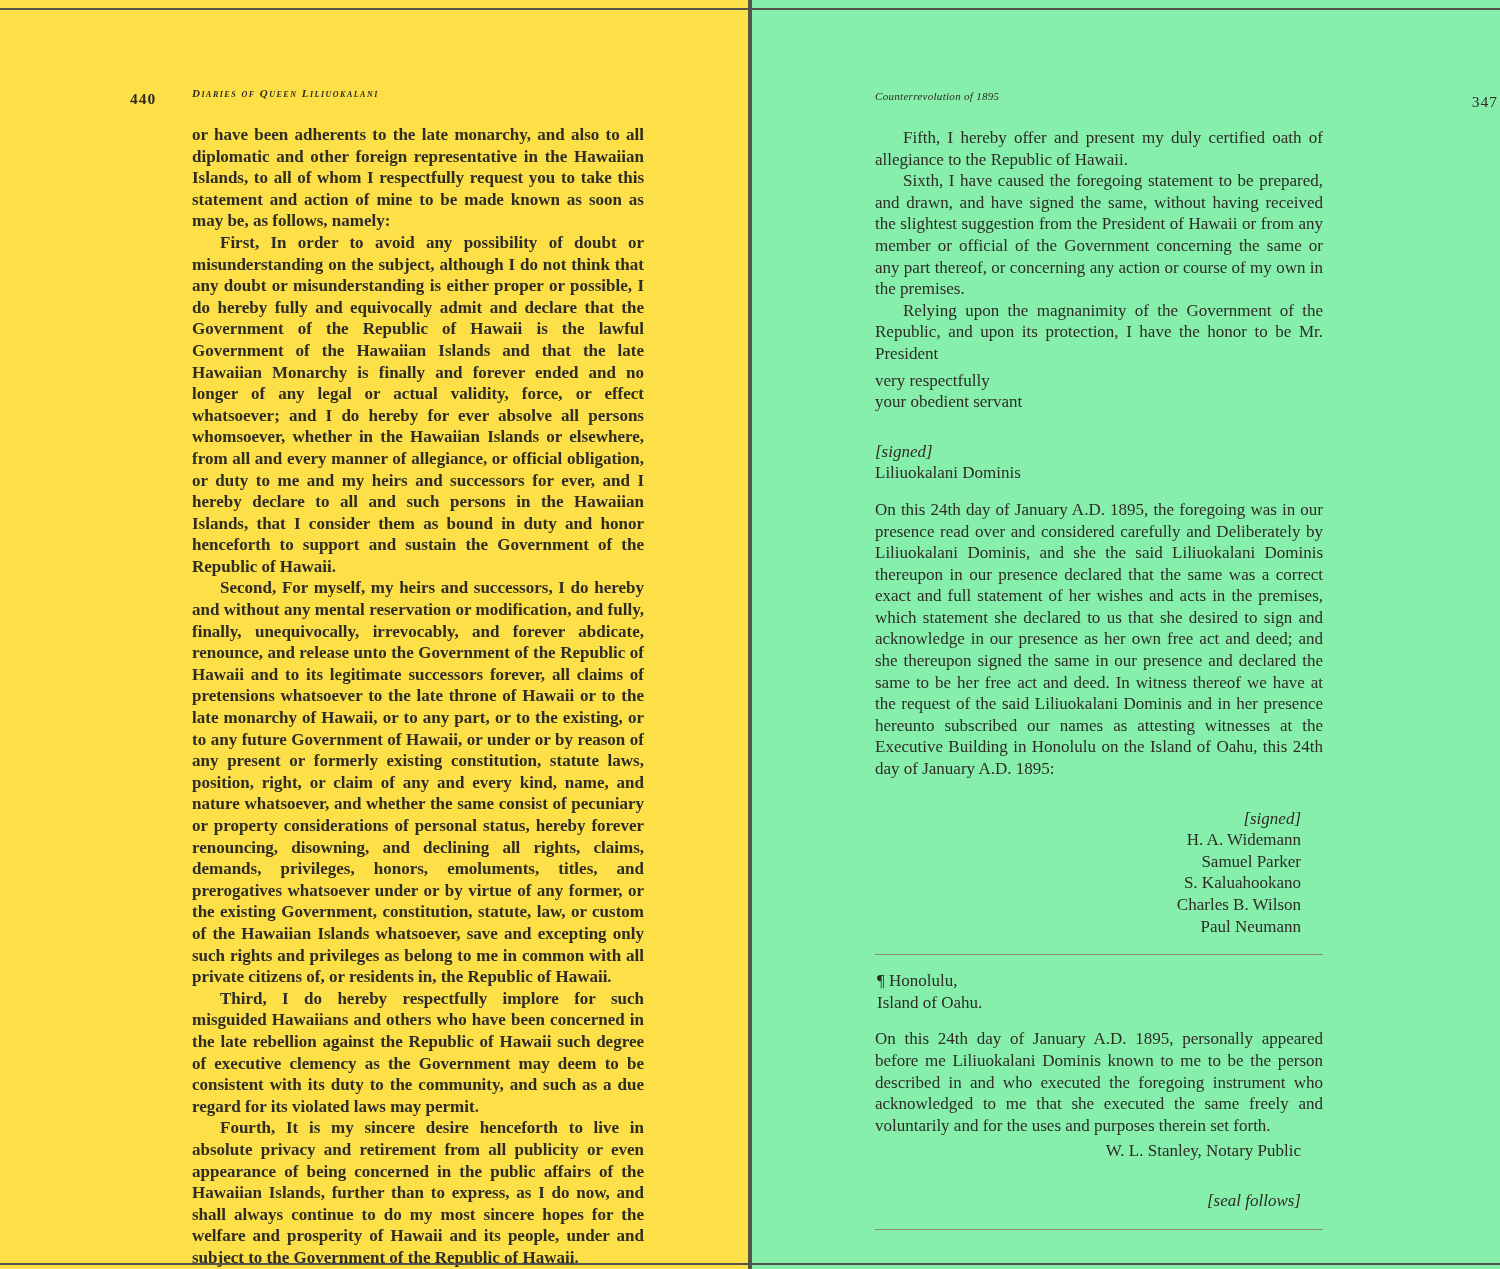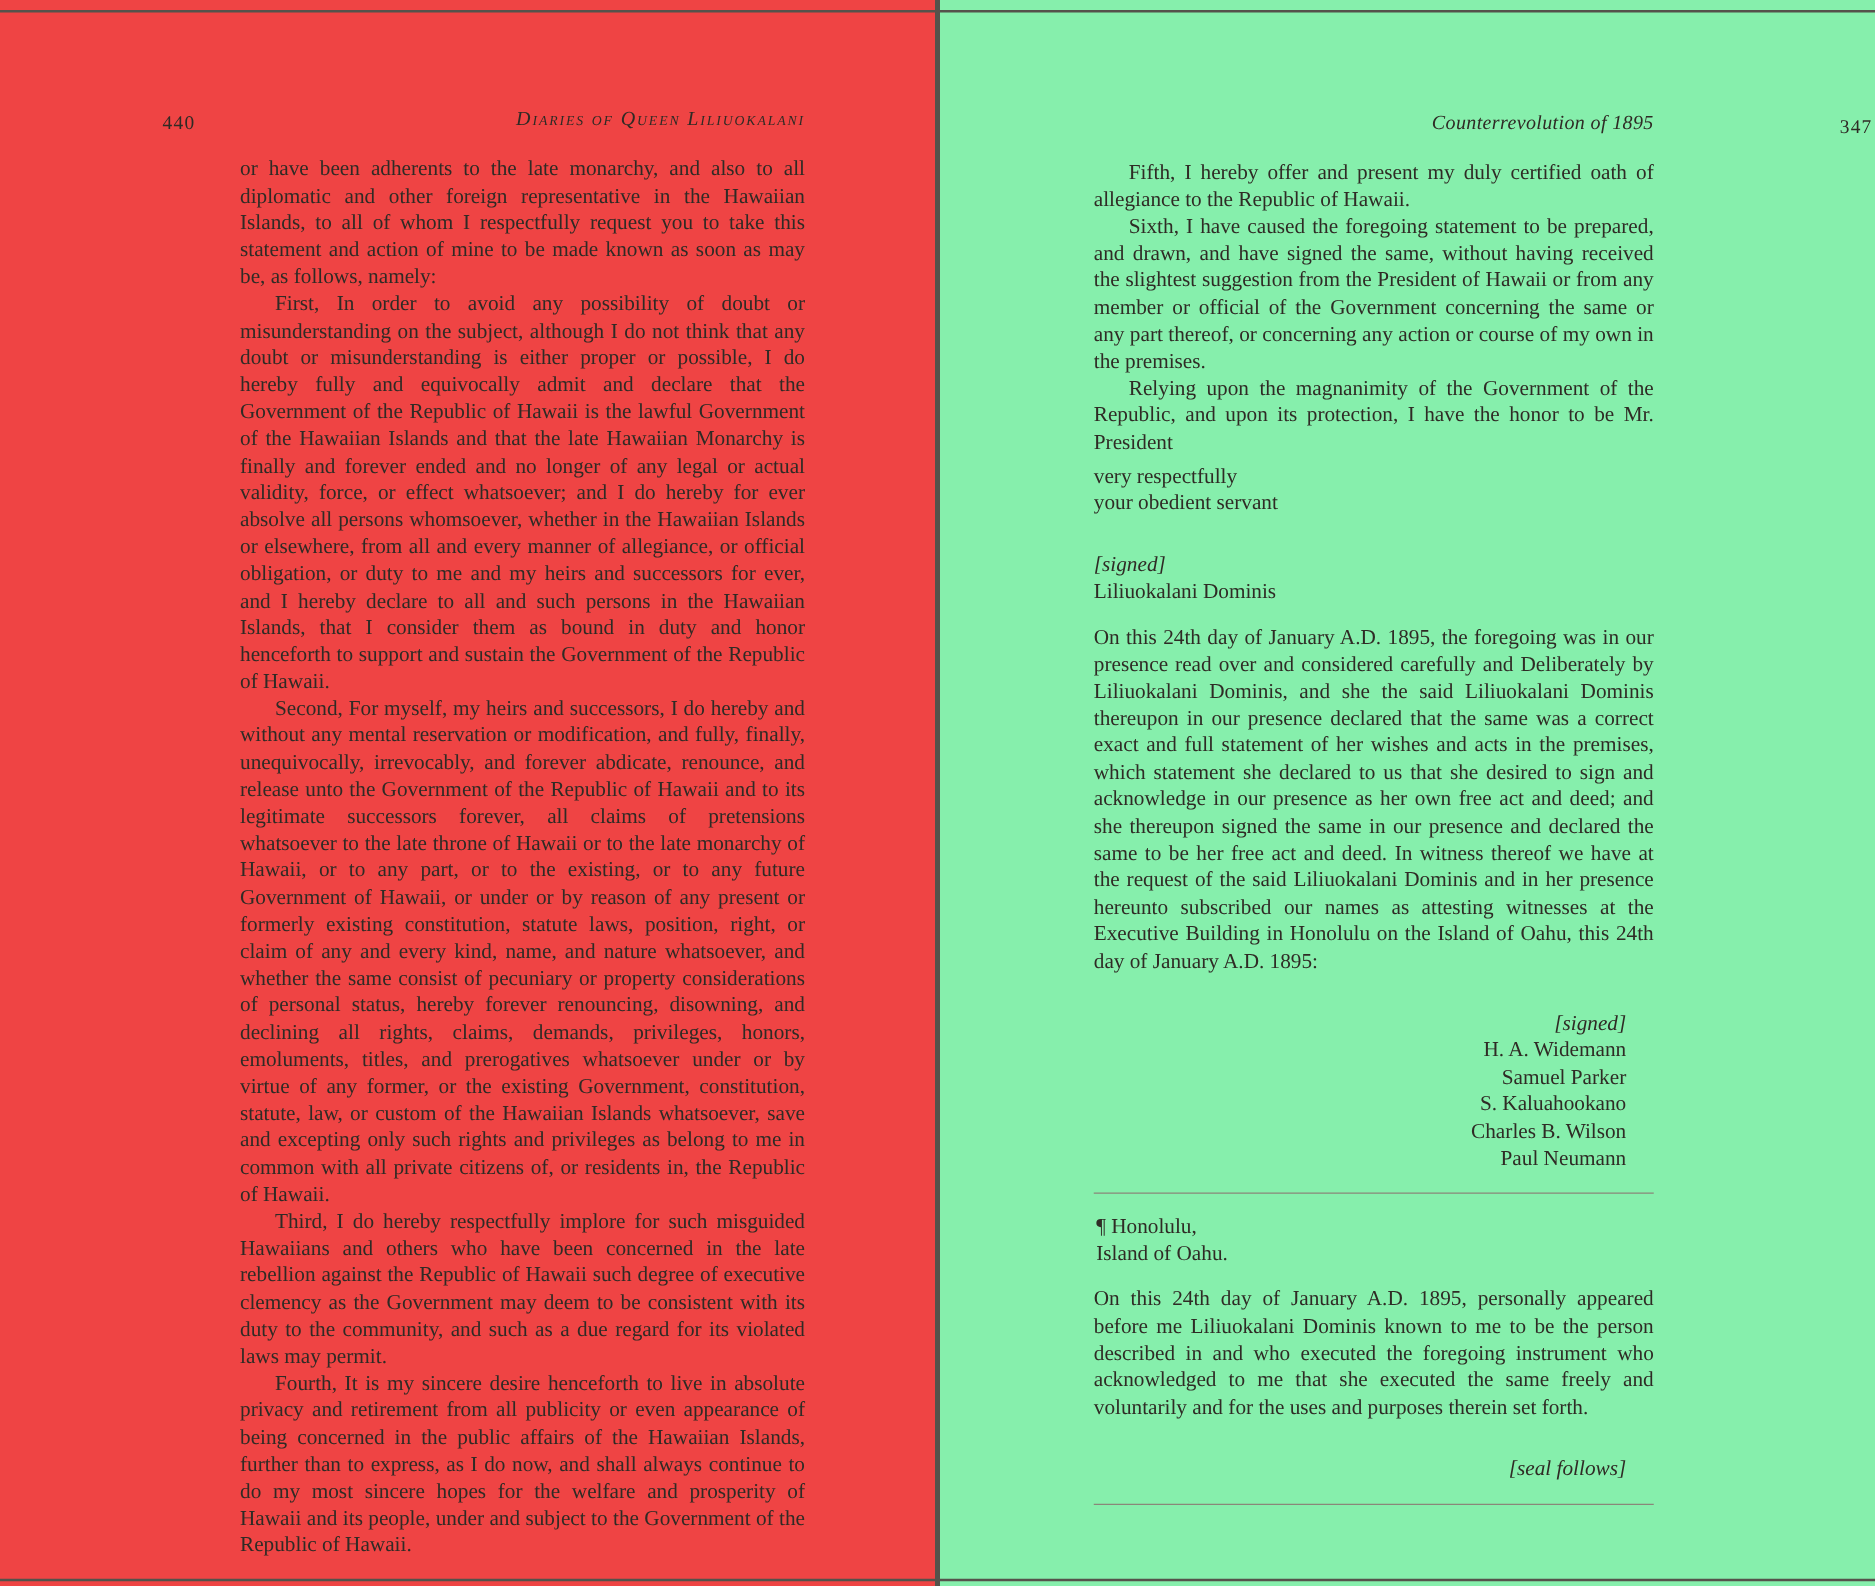--- a/index.html
+++ b/index.html
@@ -20,21 +20,22 @@
     height: 1269px;
   }
   .page {
     position: absolute;
     top: 0;
     height: 1269px;
   }
   .page-left {
     left: 0;
     width: 748px;
-    background: #ef4444;
+    background: #fde047;
+    font-weight: bold;
   }
   .page-right {
     left: 752px;
     width: 872px;
     background: #86efac;
   }
   .divider {
     position: absolute;
     top: 0;
     left: 748px;
@@ -65,22 +66,22 @@
     position: absolute;
     font-size: 15.5px;
     letter-spacing: 1px;
     color: #2f2b25;
   }
   .pagenum-left { top: 90px; left: 130px; }
   .pagenum-right { top: 93px; right: 126px; }
   .running-head {
     position: absolute;
     font-style: italic;
-    font-size: 16px;
-    text-align: right;
+    font-size: 11px;
+    text-align: left;
     color: #2f2b25;
   }
   .rh-left {
     top: 87px;
     left: 192px;
     width: 452px;
     font-variant: small-caps;
     letter-spacing: 1.5px;
   }
   .rh-right {
@@ -186,20 +187,21 @@
       <div class="thin-rule"></div>
 
       <div class="place-block">
         <div>¶ Honolulu,</div>
         <div>Island of Oahu.</div>
       </div>
 
       <p class="body-p">On this 24th day of January A.D. 1895, personally appeared before me Liliuokalani Dominis known to me to be the person described in and who executed the foregoing instrument who acknowledged to me that she executed the same freely and voluntarily and for the uses and purposes therein set forth.</p>
 
       <div class="right-block">
+        <div>W. L. Stanley, Notary Public</div>
         <div class="italic">[seal follows]</div>
       </div>
 
       <div class="thin-rule"></div>
     </div>
   </section>
 
 </div>
 
 </body></html>

